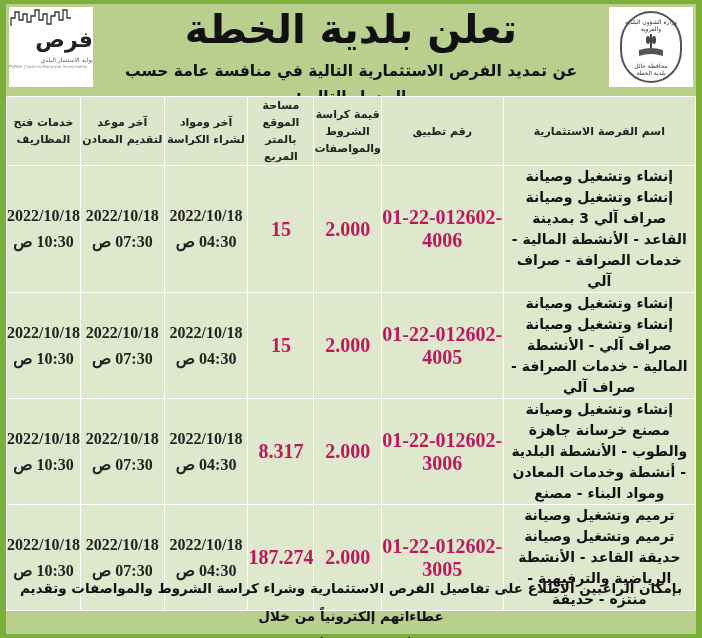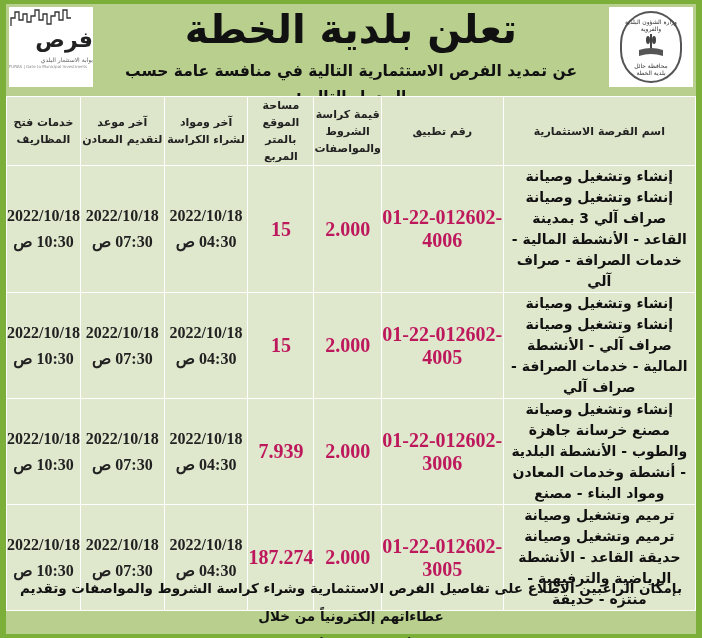--- a/index.html
+++ b/index.html
@@ -168,21 +168,21 @@
           </td>
         <td class="dt">
             <span class="d">2022/10/18</span>
             <span class="t">10:30 ص</span>
           </td>
       </tr>
       <tr>
         <td class="name">إنشاء وتشغيل وصيانة مصنع خرسانة جاهزة والطوب - الأنشطة البلدية - أنشطة وخدمات المعادن ومواد البناء - مصنع</td>
         <td class="num">01-22-012602-3006</td>
         <td class="num">2.000</td>
-        <td class="num">7.939</td>
+        <td class="num">8.317</td>
         <td class="dt">
             <span class="d">2022/10/18</span>
             <span class="t">04:30 ص</span>
           </td>
         <td class="dt">
             <span class="d">2022/10/18</span>
             <span class="t">07:30 ص</span>
           </td>
         <td class="dt">
             <span class="d">2022/10/18</span>

